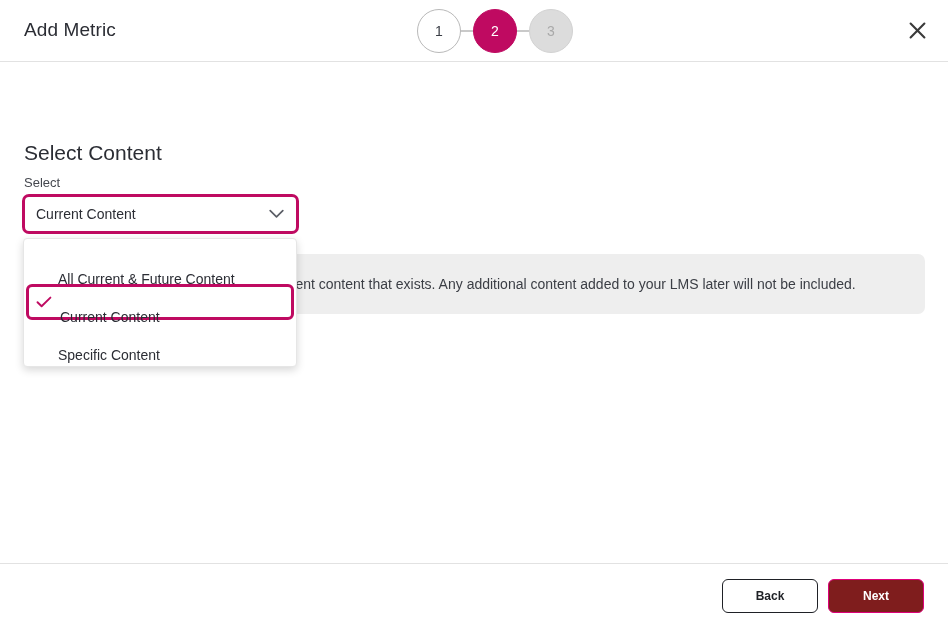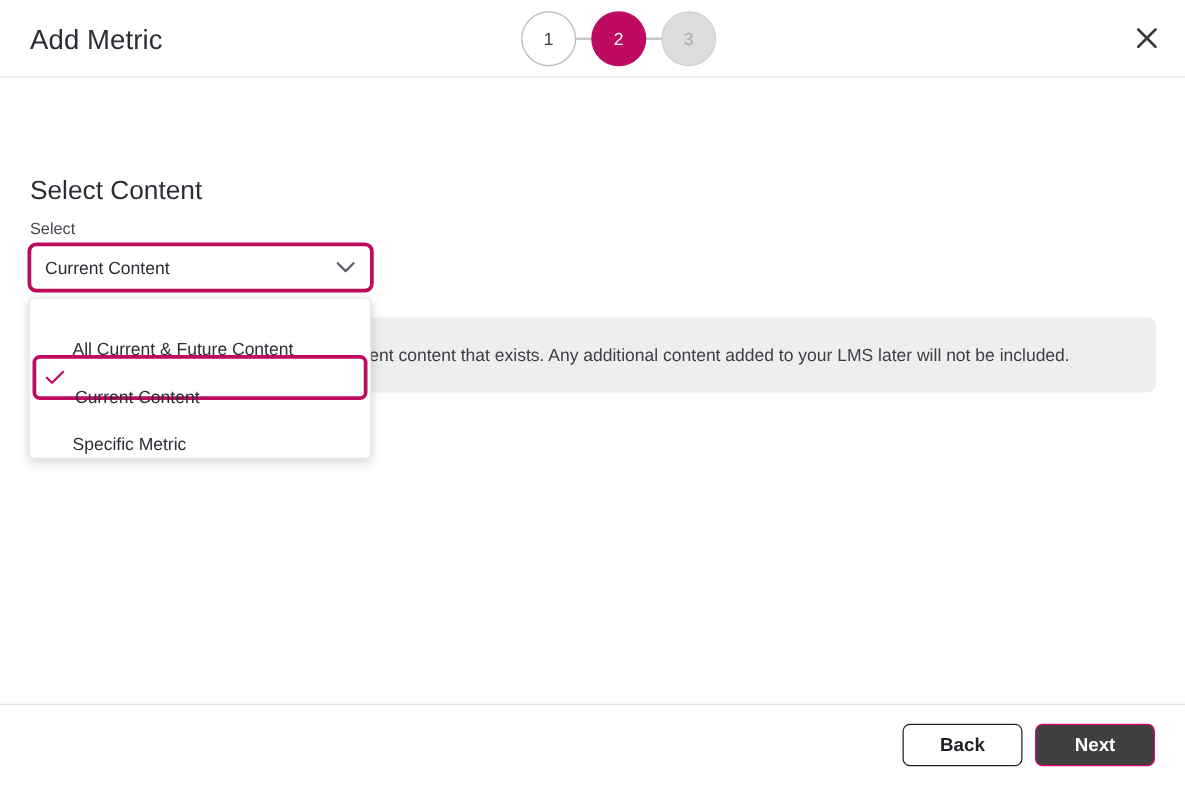--- a/index.html
+++ b/index.html
@@ -32,21 +32,21 @@
     height: 62px;
     flex: 0 0 62px;
     border-bottom: 1px solid #e2e2e2;
     display: flex;
     align-items: center;
   }
   .modal-title {
     position: absolute;
     left: 24px;
     top: 19px;
-    font-size: 22px;
+    font-size: 19px;
     font-weight: 400;
     color: #2b2d34;
     letter-spacing: 0.1px;
   }
 
   
   .stepper {
     position: absolute;
     left: 417px;
     top: 9px;
@@ -223,37 +223,37 @@
     display: flex;
     align-items: center;
     justify-content: flex-end;
     padding-right: 24px;
     gap: 10px;
   }
   .btn {
     height: 34px;
     min-width: 96px;
     border-radius: 6px;
-    font-size: 15px;
+    font-size: 12px;
     font-weight: 700;
     cursor: pointer;
     display: inline-flex;
     align-items: center;
     justify-content: center;
     padding: 0 18px;
     font-family: "Liberation Sans", sans-serif;
     text-align: center;
   }
   .btn-secondary {
     background: #ffffff;
     border: 1.5px solid #1f2126;
     color: #1f2126;
   }
   .btn-primary {
-    background: #404040;
+    background: #7f1d1d;
     border: 1.5px solid #de0079;
     color: #ffffff;
   }
 </style>
 </head>
 <body>
 
 <div class="modal">
 
   <div class="modal-header">
@@ -307,21 +307,21 @@
         <span class="check-slot">
           <svg width="16" height="12" viewBox="0 0 16 12" aria-hidden="true">
             <path d="M1.5 6.2 L5.6 10.2 L14.4 1.6" stroke="#bf0a61" stroke-width="1.9" fill="none" stroke-linecap="round" stroke-linejoin="round"></path>
           </svg>
         </span>
         <span class="option-label">Current Content</span>
       </div>
 
       <div class="option">
         <span class="check-slot"></span>
-        <span class="option-label">Specific Metric</span>
+        <span class="option-label">Specific Content</span>
       </div>
 
     </div>
   </div>
 
   <div class="modal-footer">
     <button class="btn btn-secondary">Back</button>
     <button class="btn btn-primary">Next</button>
   </div>
 

